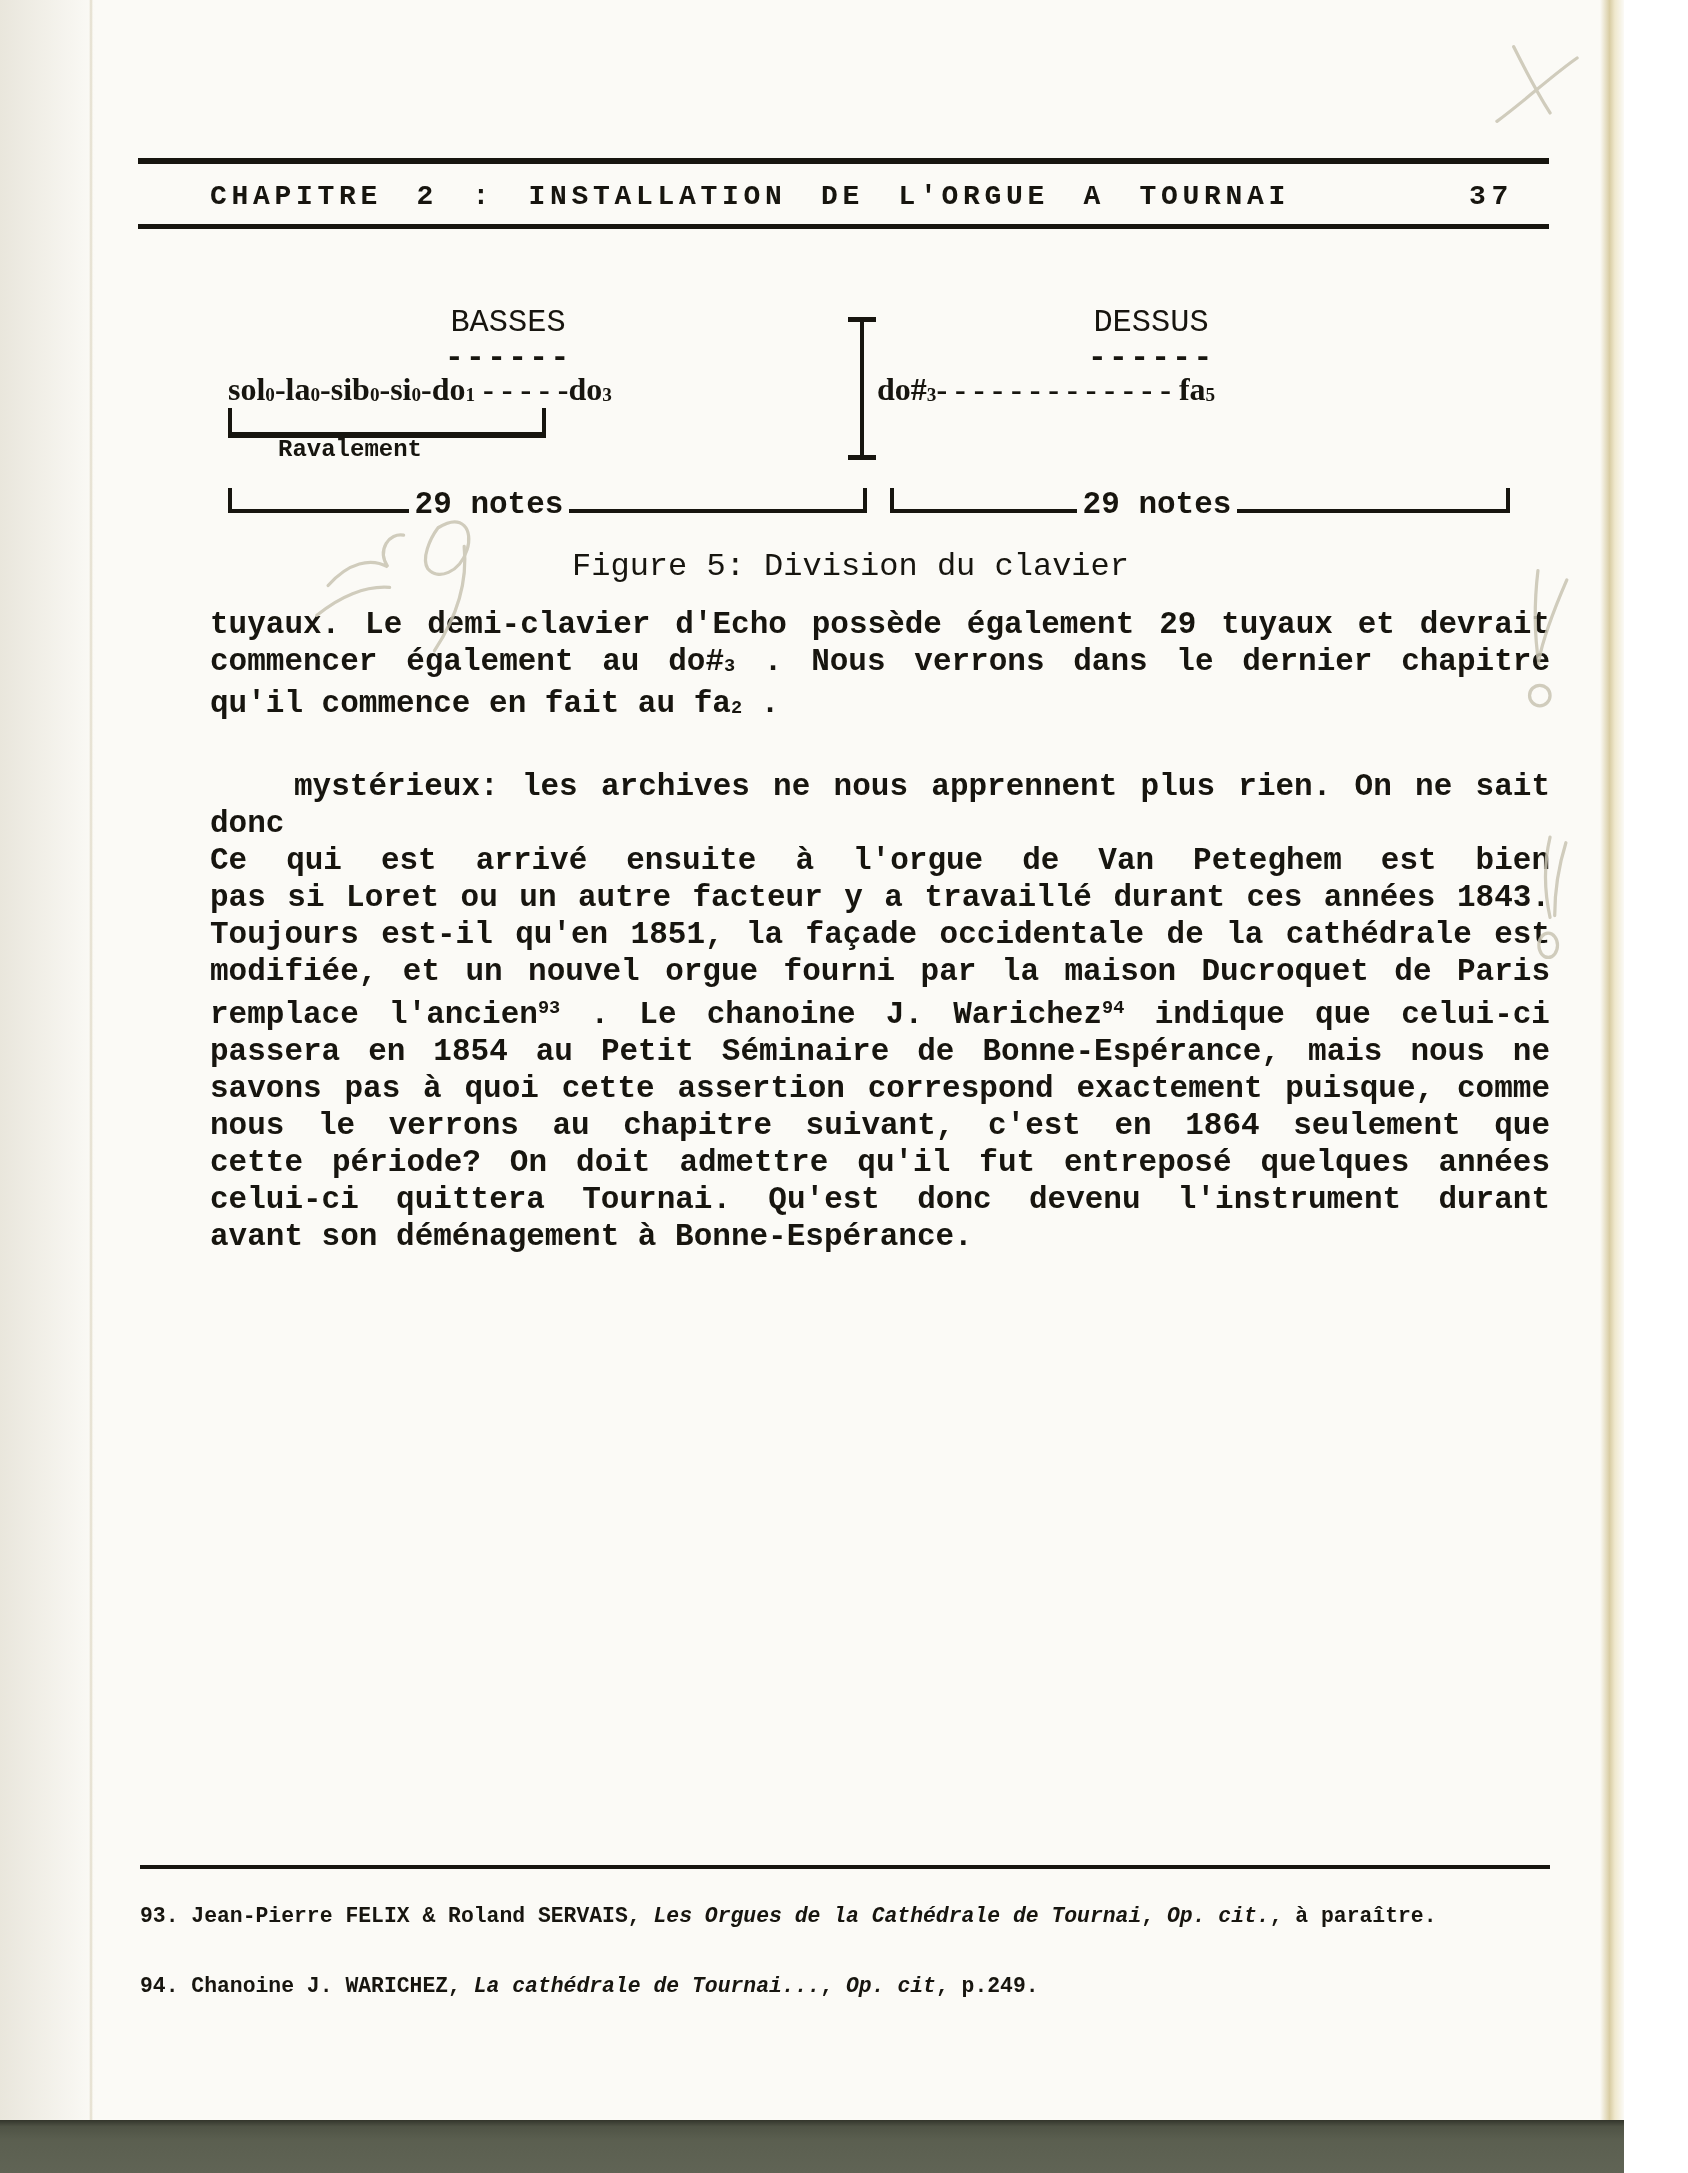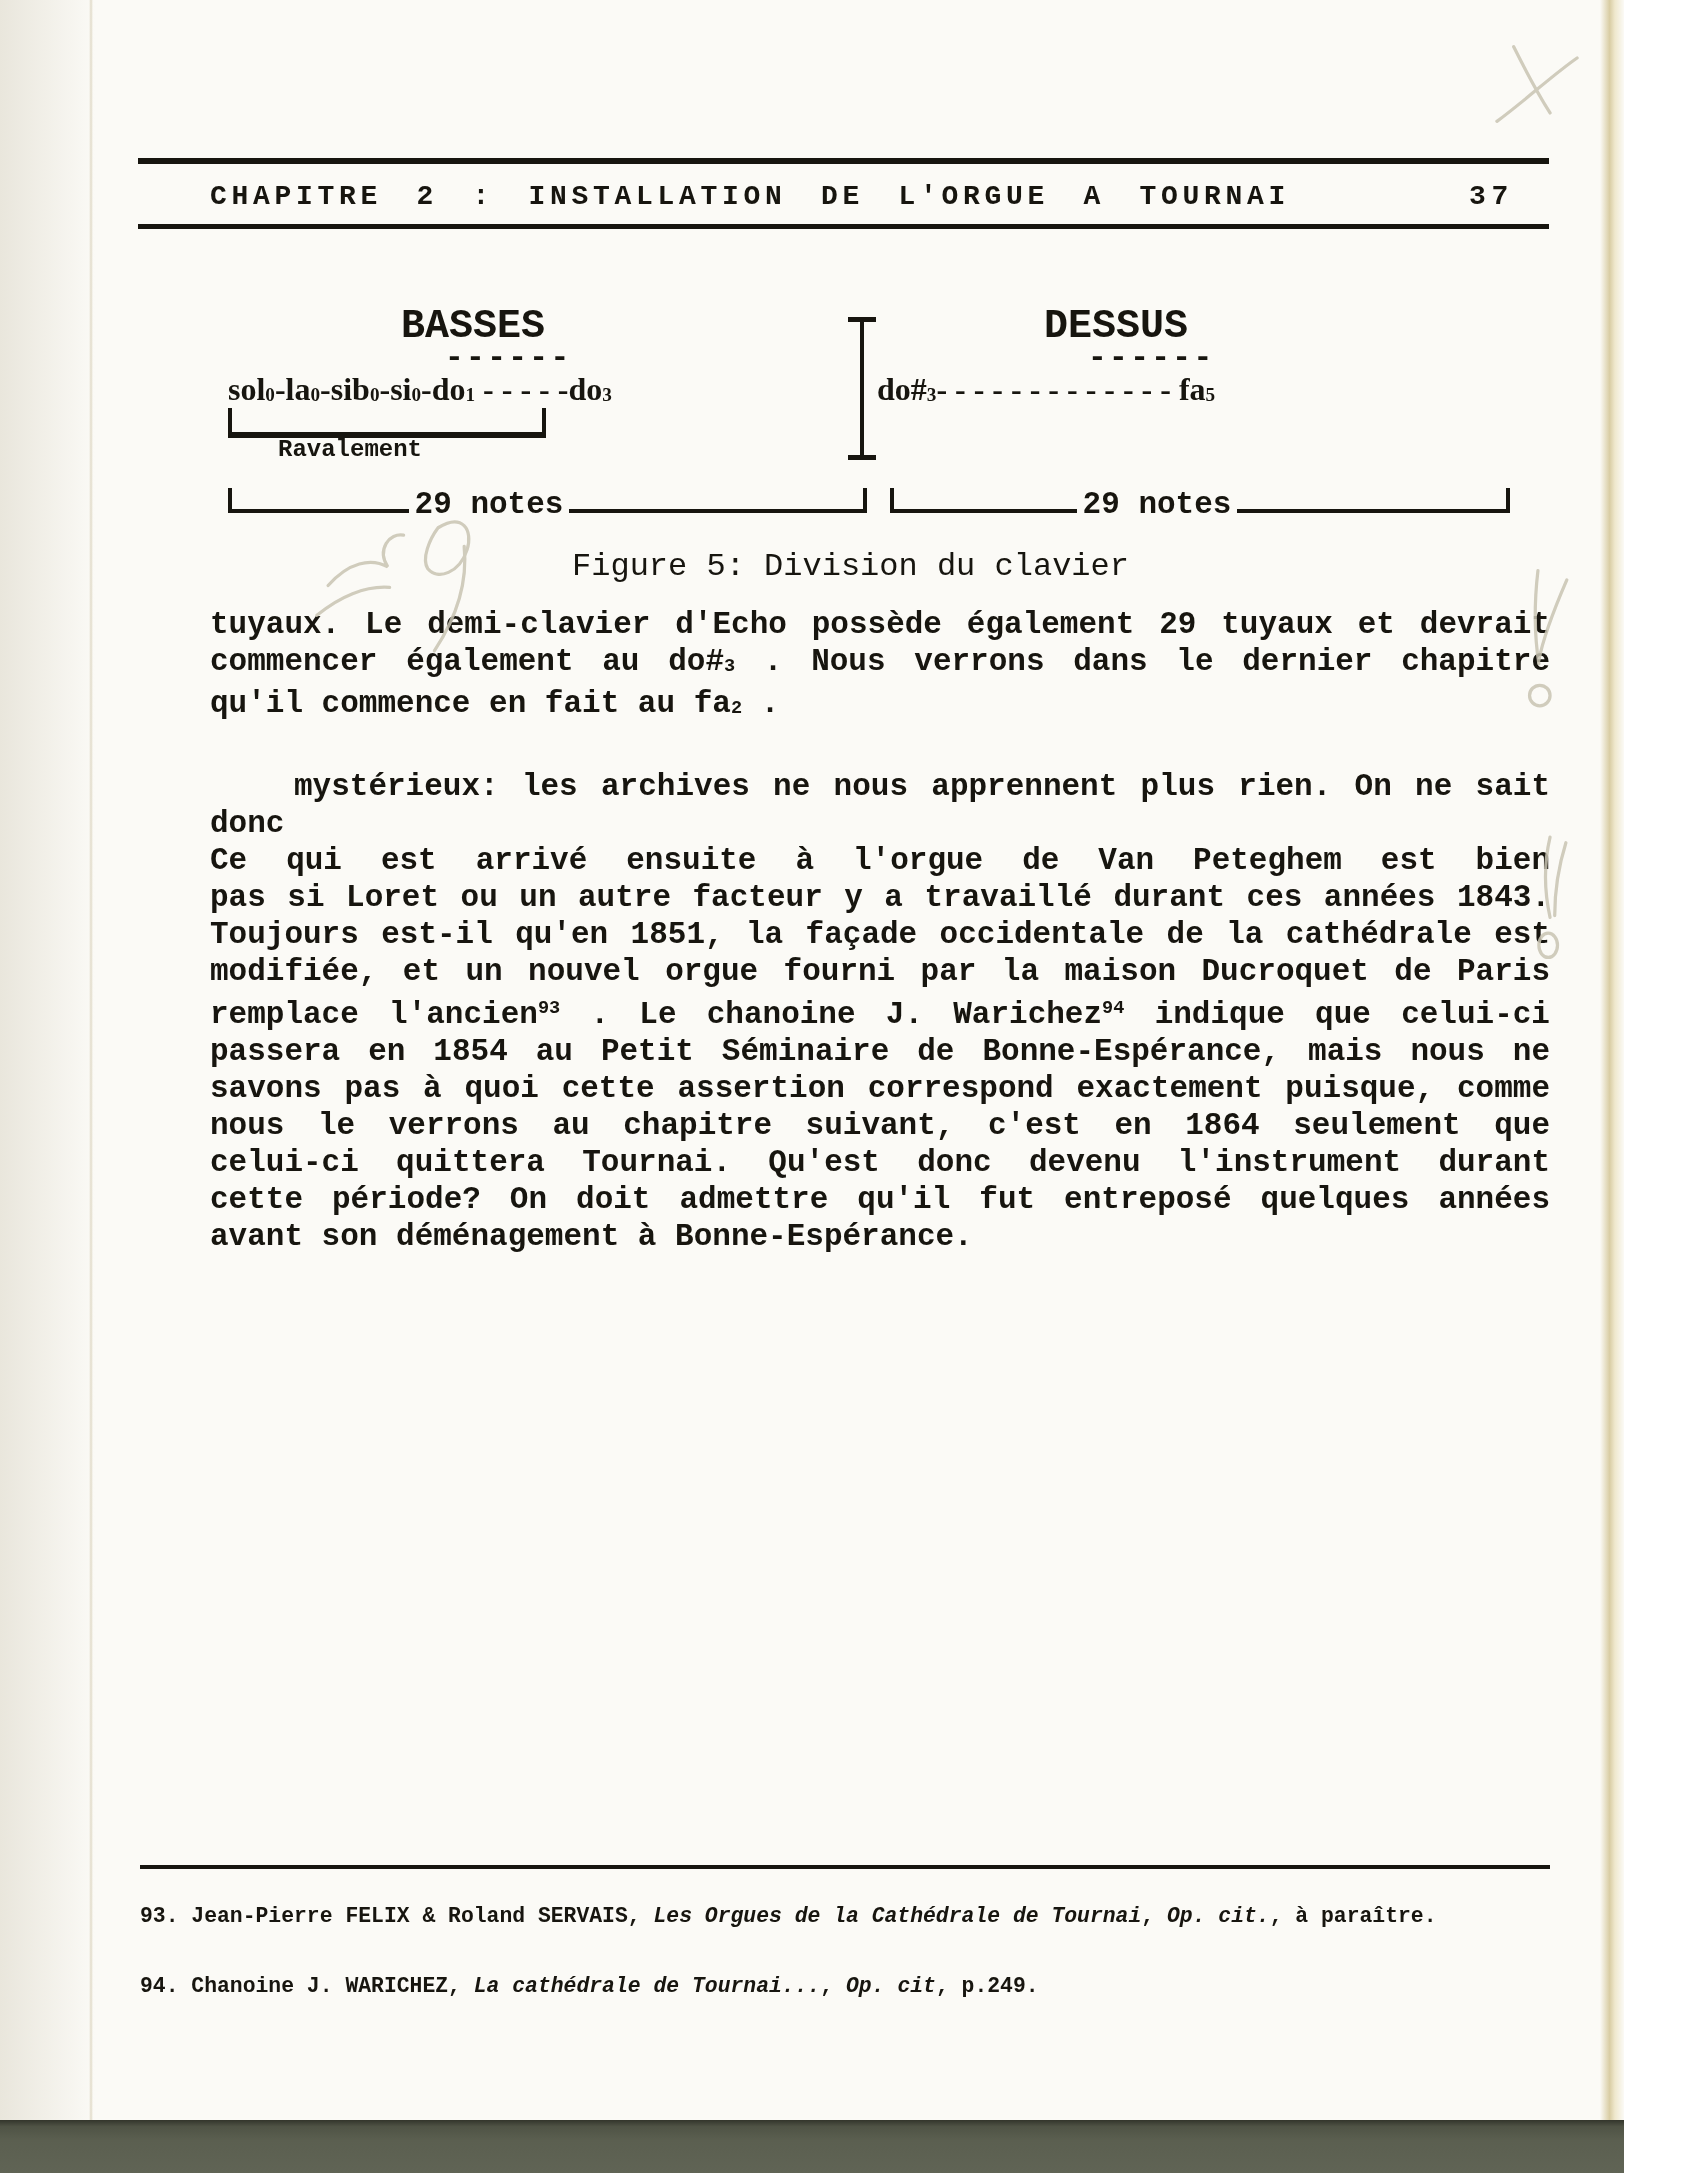--- a/index.html
+++ b/index.html
@@ -30,21 +30,21 @@
     background:linear-gradient(180deg,var(--band-dark) 0,#4f5345 6.5px,var(--band) 20.5px,#606455 100%);}
   .pencil{position:absolute;left:0;top:0;pointer-events:none;}
 
   
   .rule{position:absolute;background:var(--ink);}
   .htitle{position:absolute;left:210px;top:181px;font-weight:700;font-size:28px;
     letter-spacing:4.7px;word-spacing:13px;white-space:nowrap;}
   .pageno{position:absolute;left:1469px;top:181px;font-weight:700;font-size:28px;letter-spacing:5.6px;text-align:center;}
 
   
-  .fig-label{position:absolute;width:214px;font-weight:700;font-size:40px;}
+  .fig-label{position:absolute;width:214px;text-align:center;font-weight:400;font-size:32px;}
   .fig-dash{position:absolute;width:214px;text-align:center;font-weight:700;font-size:32px;letter-spacing:1.9px;}
   .note{position:absolute;top:371px;font-weight:700;font-size:32px;white-space:nowrap;font-family:Liberation Serif, serif;}
   sub{font-size:.6em;vertical-align:-0.06em;}
   sup{font-size:.6em;vertical-align:.55em;}
   em{font-style:italic;}
   .ibeam-line{position:absolute;left:860px;top:320px;width:3.7px;height:138px;background:var(--ink);}
   .ibeam-cap{position:absolute;left:848px;width:28px;height:4.7px;background:var(--ink);}
   .rav-brace{position:absolute;left:228px;top:408px;width:310px;height:24px;
     border-left:4.7px solid var(--ink);border-right:4.7px solid var(--ink);border-bottom:6.5px solid var(--ink);}
   .rav-label{position:absolute;left:278px;top:436px;font-weight:700;font-size:24px;}
@@ -111,22 +111,22 @@
   <div class="para p2" style="top:768px;">
       <div class="tline">mystérieux: les archives ne nous apprennent plus rien. On ne sait donc</div>
       <div class="tline">Ce qui est arrivé ensuite à l'orgue de Van Peteghem est bien</div>
       <div class="tline">pas si Loret ou un autre facteur y a travaillé durant ces années 1843.</div>
       <div class="tline">Toujours est-il qu'en 1851, la façade occidentale de la cathédrale est</div>
       <div class="tline">modifiée, et un nouvel orgue fourni par la maison Ducroquet de Paris</div>
       <div class="tline">remplace l'ancien<sup>93</sup> . Le chanoine J. Warichez<sup>94</sup> indique que celui-ci</div>
       <div class="tline">passera en 1854 au Petit Séminaire de Bonne-Espérance, mais nous ne</div>
       <div class="tline">savons pas à quoi cette assertion correspond exactement puisque, comme</div>
       <div class="tline">nous le verrons au chapitre suivant, c'est en 1864 seulement que</div>
+      <div class="tline">cette période? On doit admettre qu'il fut entreposé quelques années</div>
       <div class="tline">celui-ci quittera Tournai. Qu'est donc devenu l'instrument durant</div>
-      <div class="tline">cette période? On doit admettre qu'il fut entreposé quelques années</div>
       <div class="tline">avant son déménagement à Bonne-Espérance.</div>
     </div>
 
   <div class="rule" style="left:140px;top:1865px;width:1410px;height:3.7px;"></div>
   <div class="fn" style="top:1904px;">93. Jean-Pierre FELIX &amp; Roland SERVAIS, <em>Les Orgues de la Cathédrale de Tournai</em>, <em>Op. cit.</em>, à paraître.</div>
   <div class="fn" style="top:1974px;">94. Chanoine J. WARICHEZ, <em>La cathédrale de Tournai...</em>, <em>Op. cit</em>, p.249.</div>
 
   <svg class="pencil" width="1688" height="2174" viewBox="0 0 1811 2332">
     <g stroke="#c9c4b3" stroke-width="3.5" fill="none" stroke-linecap="round" opacity="0.85">
       <path d="M1606 130 C1636 108 1666 80 1692 62"></path>

